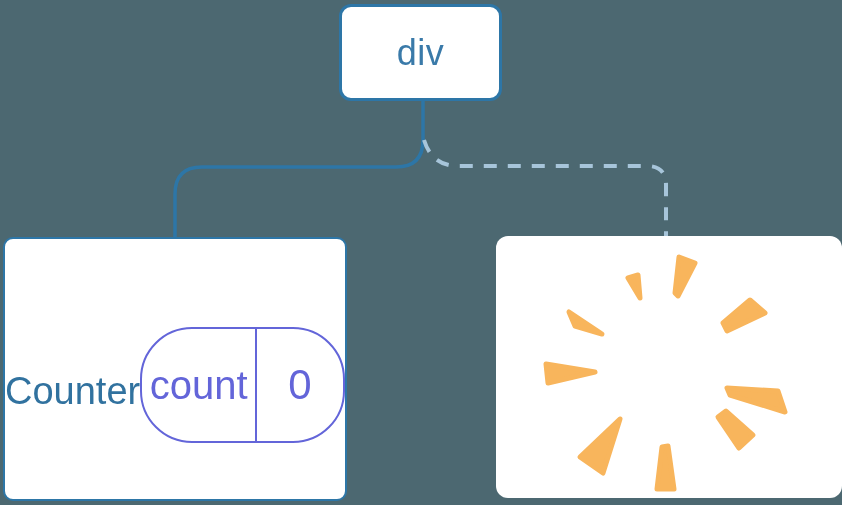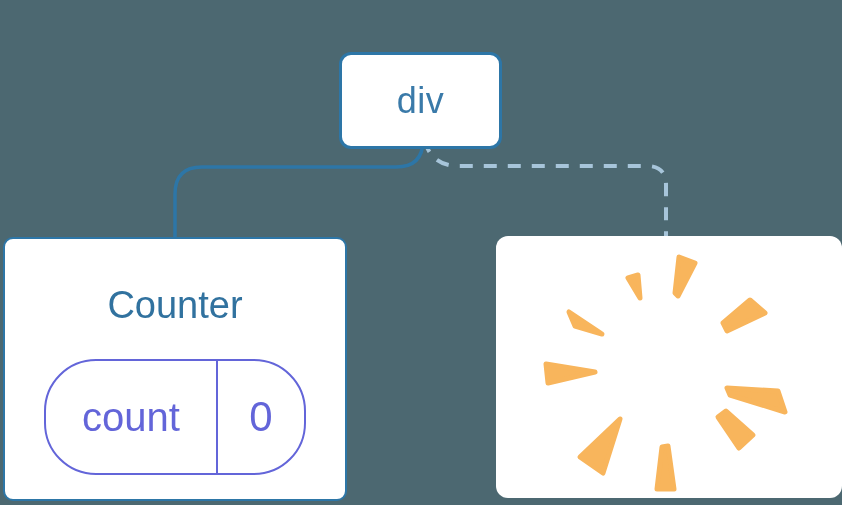--- a/index.html
+++ b/index.html
@@ -19,21 +19,20 @@
     position: absolute;
     left: 339px; top: 4px;
     width: 163px; height: 97px;
     background: #ffffff;
     border: 3px solid var(--accent, #2D76A7);
     border-radius: 12px;
     box-sizing: border-box;
     display: flex;
     align-items: center;
     justify-content: center;
-    margin-top: 48px;
   }
   .root-node .label {
     font-size: 36px;
     font-weight: 500;
     color: var(--node-text, #3A7AA9);
     letter-spacing: 0.5px;
   }
   
   svg.connectors {
     position: absolute;
@@ -55,21 +54,21 @@
   
   .component-card {
     position: absolute;
     left: 3px; top: 237px;
     width: 344px; height: 264px;
     background: #ffffff;
     border: 2px solid var(--accent, #2D76A7);
     border-radius: 10px;
     box-sizing: border-box;
     display: flex;
-    flex-direction: column;
+    flex-direction: row;
     align-items: center;
   }
   .component-card .title {
     margin-top: 44px;
     font-size: 38px;
     font-weight: 500;
     color: var(--title-text, #31729F);
     line-height: 44px;
   }
   .state-pill {

